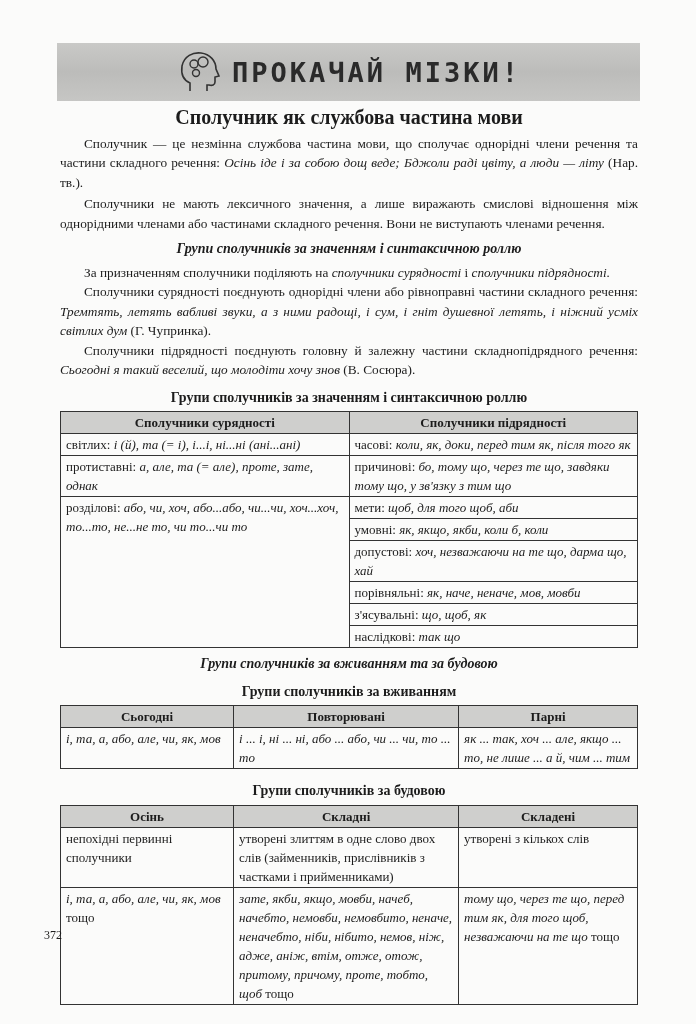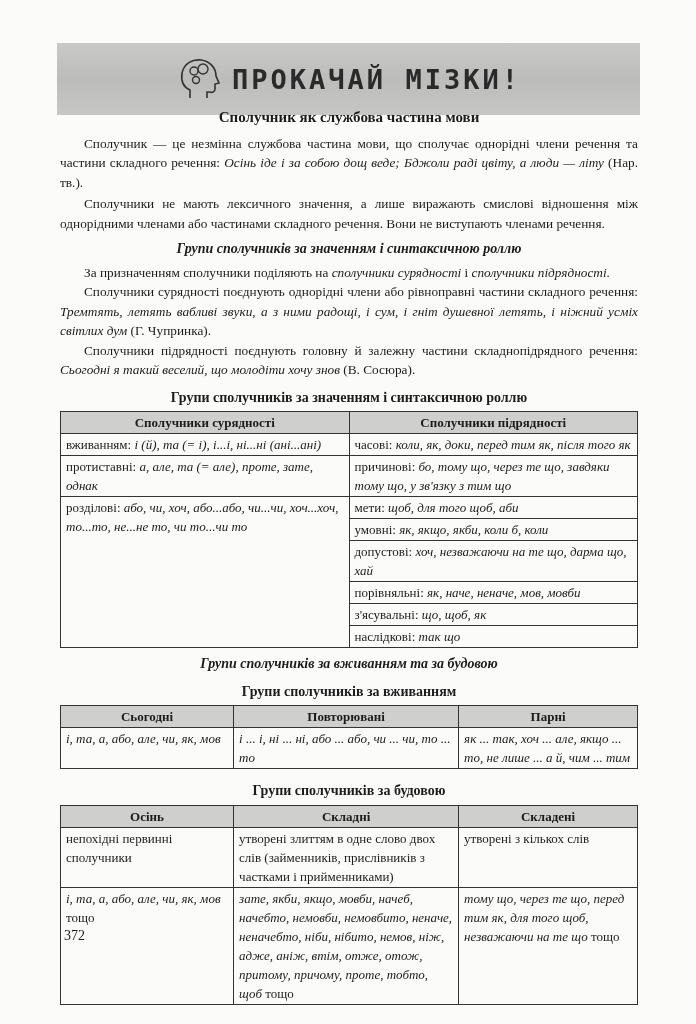--- a/index.html
+++ b/index.html
@@ -1,43 +1,43 @@
 <!DOCTYPE html>
 <html><head>
 <meta charset="utf-8">
 <style>
   html, body { margin: 0; padding: 0; }
   body {
     width: 696px; height: 1024px; background: #fbfbfa; position: relative; overflow: hidden;
     font-family: "Liberation Serif", "DejaVu Serif", serif; color: #1c1c1c;
   }
   .banner {
-    position: absolute; left: 57px; top: 43px; width: 583px; height: 72px;
+    position: absolute; left: 57px; top: 43px; width: 583px; height: 58px;
     background: linear-gradient(180deg, #c9c9c7 0%, #bcbcba 50%, #c6c6c4 100%);
     display: flex; align-items: center; justify-content: center;
   }
   .banner .head { width: 46px; height: 46px; margin-right: 10px; }
   .banner .title {
     font-family: "DejaVu Sans Mono", "Liberation Mono", monospace; font-weight: bold;
     font-size: 27px; letter-spacing: 3px; color: #2a2a2a;
   }
   .content { position: absolute; left: 60px; top: 104px; width: 578px; font-size: 13.3px; line-height: 19.5px; }
-  h2 { font-size: 15px; font-weight: bold; text-align: center; margin: 4px 0 6px; }
+  h2 { font-size: 20px; font-weight: bold; text-align: center; margin: 4px 0 6px; }
   h3.it { font-size: 14px; font-style: italic; font-weight: bold; text-align: center; margin: 6px 0 4px; }
   h3.tt { font-size: 14px; font-weight: bold; text-align: center; margin: 8px 0 4px; }
   p { margin: 0; text-align: justify; text-indent: 24px; }
   p.gap { margin-top: 2px; }
   b { font-weight: normal; }
   i { font-style: italic; }
   table { border-collapse: collapse; width: 100%; font-size: 13px; line-height: 19px; }
   td, th { border: 1px solid #333; padding: 1px 5px; vertical-align: top; text-align: left; }
   th { background: #cfcfcd; font-weight: bold; text-align: center; }
   .t1 td.l { width: 50%; }
   .t2 th, .t2 td { }
-  .pagenum { position: absolute; left: 64px; top: 928px; font-size: 14px; }
+  .pagenum { position: absolute; left: 44px; top: 928px; font-size: 12px; }
 </style>
 </head>
 <body>
 
 <div class="banner">
   <svg class="head" viewBox="0 0 46 46">
     <path d="M14 42 L14 34 C7 31 5 24 6 17 C8 7 17 3 25 4 C34 5 40 12 40 20 L43 27 L39 28 L39 33 C39 36 36 37 33 36 L31 36 L31 42" fill="none" stroke="#333" stroke-width="1.6"></path>
     <circle cx="18" cy="15" r="4" fill="none" stroke="#333" stroke-width="1.4"></circle>
     <circle cx="27" cy="13" r="5" fill="none" stroke="#333" stroke-width="1.4"></circle>
     <circle cx="20" cy="24" r="3.5" fill="none" stroke="#333" stroke-width="1.4"></circle>
@@ -57,21 +57,21 @@
   <p><b>Сполучники підрядності</b><span> поєднують головну й залежну частини складнопідрядного речення: </span><i>Сьогодні я такий веселий, </i><b><i>що</i></b><i> молодіти хочу знов</i><span> (В. Сосюра).</span></p>
 
   <h3 class="tt">Групи сполучників за значенням і синтаксичною роллю</h3>
   <table class="t1">
     <tbody>
         <tr>
       <th>Сполучники сурядності</th>
       <th>Сполучники підрядності</th>
     </tr>
     <tr>
-      <td class="l"><b>вживанням</b>: <i>і (й), та (= і), і...і, ні...ні (ані...ані)</i></td>
+      <td class="l"><b>світлих</b>: <i>і (й), та (= і), і...і, ні...ні (ані...ані)</i></td>
       <td><b>часові</b>: <i>коли, як, доки, перед тим як, після того як</i></td>
     </tr>
     <tr>
       <td class="l"><b>протиставні</b>: <i>а, але, та (= але), проте, зате, однак</i></td>
       <td><b>причинові</b>: <i>бо, тому що, через те що, завдяки тому що, у зв'язку з тим що</i></td>
     </tr>
     <tr>
       <td class="l" rowspan="6"><b>розділові</b>: <i>або, чи, хоч, або...або, чи...чи, хоч...хоч, то...то, не...не то, чи то...чи то</i></td>
       <td><b>мети</b>: <i>щоб, для того щоб, аби</i></td>
     </tr>

